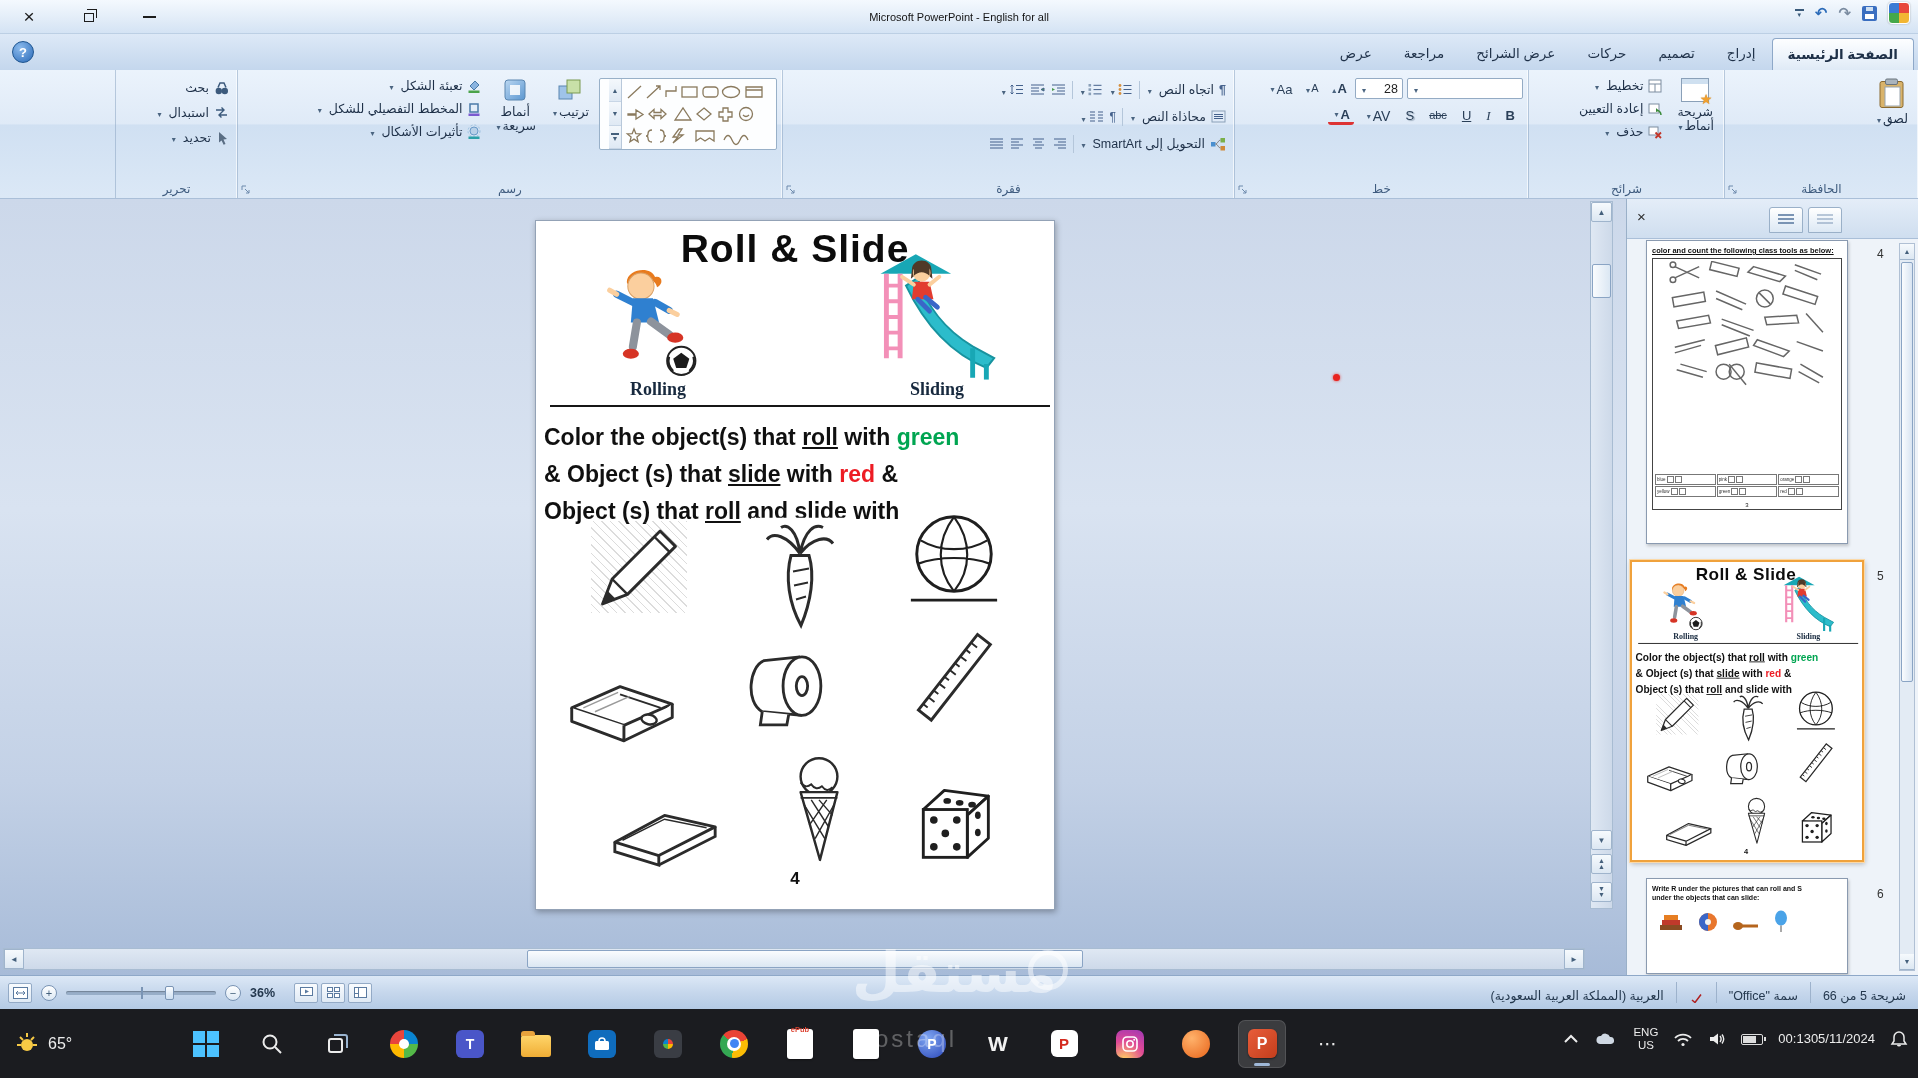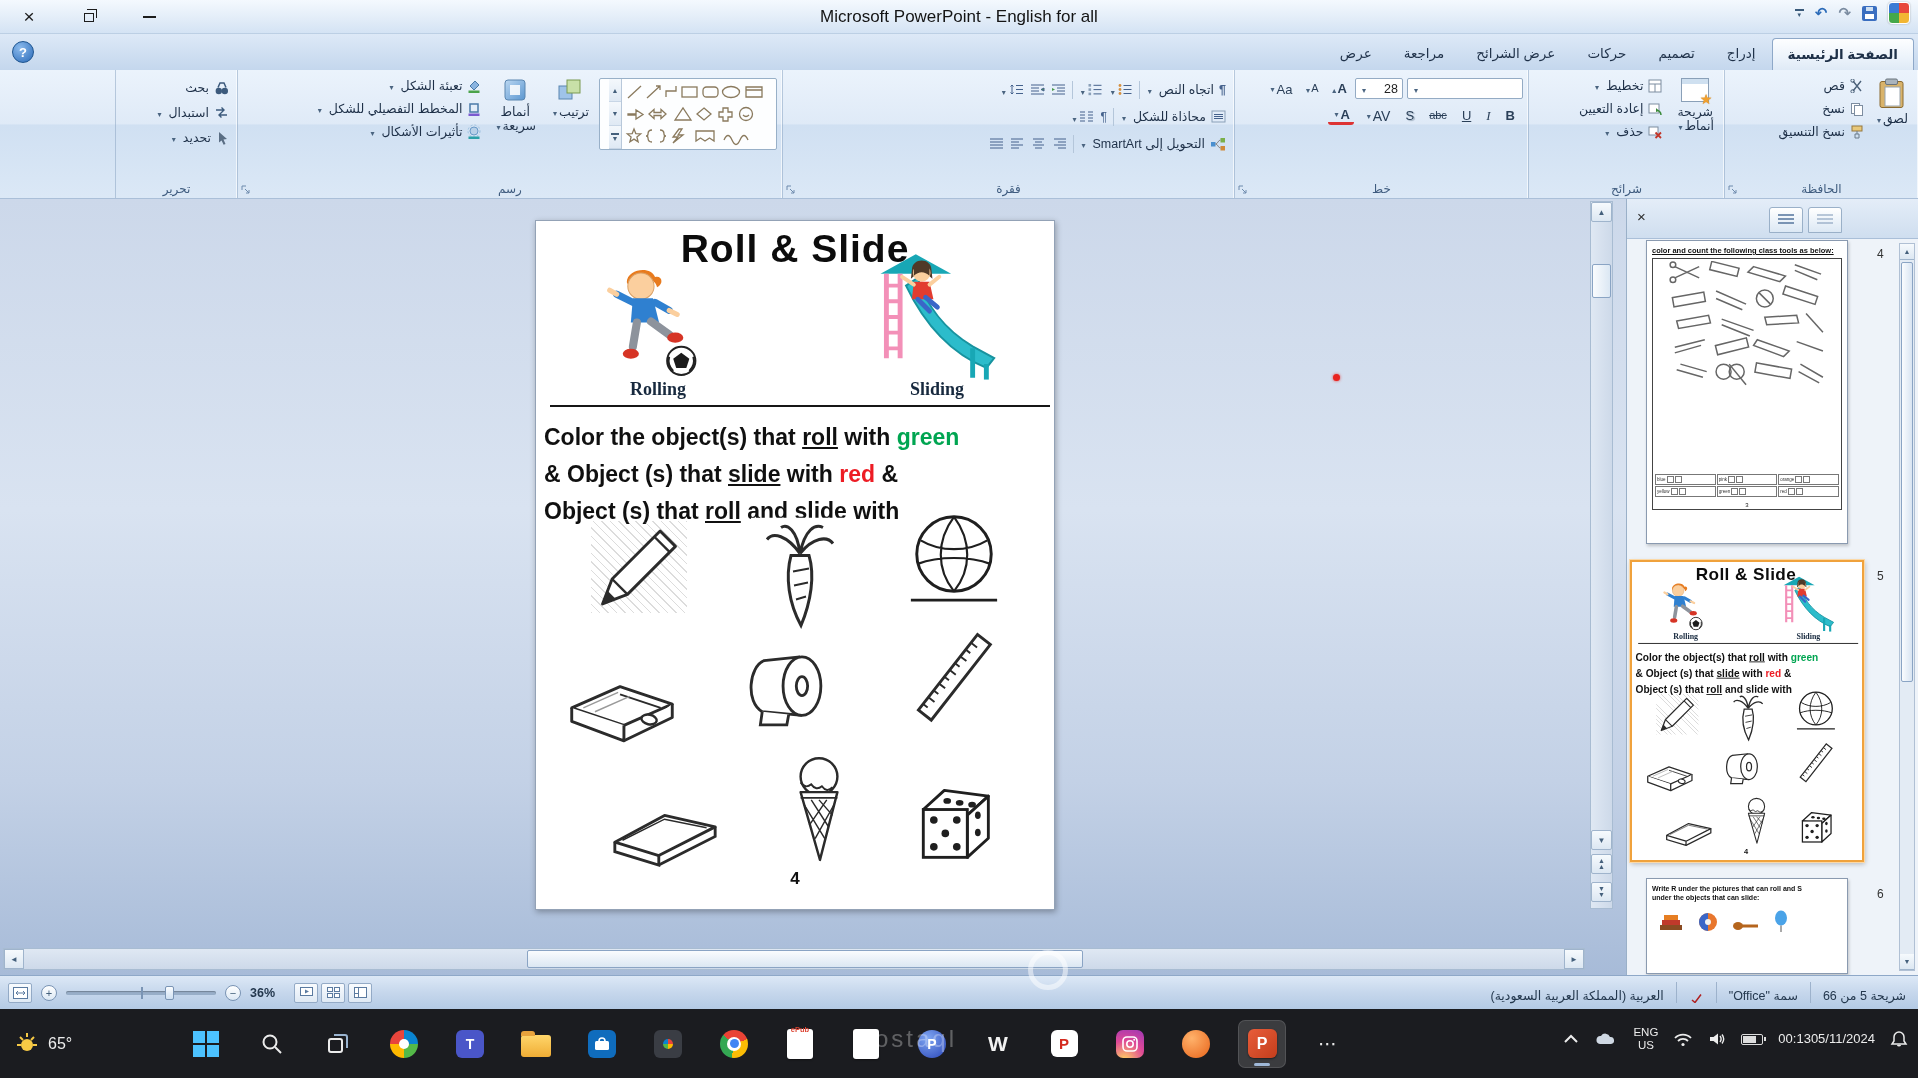--- a/index.html
+++ b/index.html
@@ -7,21 +7,21 @@
 body{font-family:"Liberation Sans","DejaVu Sans",sans-serif;overflow:hidden;background:#000}
 .screen{position:relative;width:1918px;height:1078px;background:#cfdcee;overflow:hidden}
 svg{display:block}
 
 .titlebar{position:absolute;top:0;left:0;right:0;height:34px;background:linear-gradient(180deg,#f4f9fe,#e3edf8 55%,#d4e3f4);border-bottom:1px solid #bccfe4}
 .win-controls{position:absolute;left:16px;top:0;height:34px;display:flex;align-items:center;gap:34px}
 .wbtn{width:26px;height:26px;display:flex;align-items:center;justify-content:center;color:#1c1c1c;font-size:19px}
 .g-restore{width:10px;height:9px;border:1.6px solid #1c1c1c;position:relative}
 .g-restore::before{content:"";position:absolute;left:2px;top:-5px;width:9px;height:8px;border:1.6px solid #1c1c1c;border-left:none;border-bottom:none}
 .g-min{width:13px;height:2px;background:#1c1c1c}
-.title-text{position:absolute;left:0;right:0;top:0;height:34px;display:flex;align-items:center;justify-content:center;font-size:17px;color:#141414}
+.title-text{position:absolute;left:0;right:0;top:0;height:34px;display:flex;align-items:center;justify-content:center;font-size:11px;color:#141414}
 .qat{position:absolute;right:8px;top:2px;display:flex;align-items:center;gap:11px}
 .qat-cust{display:flex;flex-direction:column;align-items:center;color:#3a5a7a}
 .qat-cust .bar{width:9px;height:2px;background:#3a5a7a;margin-bottom:1px}
 .qat-cust .c{font-size:7px;line-height:5px}
 .g-undo{color:#2a6ab8;font-size:15px;font-weight:bold}
 .g-redo{color:#7a8ba0;font-size:15px;font-weight:bold}
 .g-save{width:15px;height:15px;background:#3a6ec0;border-radius:2px;position:relative}
 .g-save::before{content:"";position:absolute;top:1.5px;left:4px;width:7px;height:4px;background:#cfe0f2}
 .g-save::after{content:"";position:absolute;bottom:1.5px;left:3px;width:9px;height:5px;background:#fff}
 .g-logo{width:22px;height:22px;border-radius:4px;background:conic-gradient(#e8483c 0 25%,#f2b632 0 50%,#45a84a 0 75%,#3a7bd5 0 100%);border:1px solid #fff;box-shadow:0 0 2px rgba(0,0,0,.3)}
@@ -350,44 +350,20 @@
     <div class="rgroup g-clip">
       <div class="gbody" style="gap:3px">
         <div class="bigbtn">
           <svg width="27" height="31" viewBox="0 0 27 31">
               <rect x="2" y="3.5" width="23" height="26" rx="2" fill="#d9b36a" stroke="#8a6a30"></rect>
               <rect x="7.5" y="1" width="12" height="5.5" rx="1.5" fill="#aab4bd" stroke="#6a747d"></rect>
               <rect x="7" y="9" width="15" height="19" fill="#fff" stroke="#98a4ae"></rect>
             </svg>
           <div><span>لصق</span><span class="caret"></span></div>
         </div>
-        <div class="scol">
-          <div class="sbtn">
-            <svg width="14" height="14">
-                <path d="M3 12 L11 2 M3 2 L11 12" stroke="#4a6078" stroke-width="1.4" fill="none"></path>
-                <circle cx="2.6" cy="12.4" r="1.7" fill="none" stroke="#4a6078"></circle>
-                <circle cx="2.6" cy="1.6" r="1.7" fill="none" stroke="#4a6078"></circle>
-              </svg>
-            <span>قص</span>
-          </div>
-          <div class="sbtn">
-            <svg width="14" height="14">
-                <rect x="1.5" y="1.5" width="8" height="10" fill="#fff" stroke="#7d8da0"></rect>
-                <rect x="4.5" y="3.5" width="8" height="10" fill="#fff" stroke="#7d8da0"></rect>
-              </svg>
-            <span>نسخ</span>
-          </div>
-          <div class="sbtn">
-            <svg width="14" height="14">
-                <rect x="2" y="1" width="10" height="5" fill="#e8c87a" stroke="#96793f"></rect>
-                <path d="M7 6 V9 M5 9 h4 v4 h-4 Z" stroke="#6a7a8a" fill="#cfe0f0"></path>
-              </svg>
-            <span>نسخ التنسيق</span>
-          </div>
-        </div>
       </div>
       <div class="glabel">الحافظة</div>
       <span class="launcher">
           <svg width="10" height="10">
             <path d="M1 1 h4 M1 1 v4 M4 4 l4 4 M8 8 v-3 M8 8 h-3" stroke="#5a7aa0" fill="none"></path>
           </svg>
         </span>
     </div>
 
     <div class="rgroup g-slides">
@@ -532,21 +508,21 @@
               </svg>
               <span class="caret"></span>
             </span>
         </div>
         <div class="prow">
           <div class="sbtn">
             <svg width="15" height="13">
                 <rect x="1" y="1" width="13" height="11" fill="none" stroke="#8aa0b8"></rect>
                 <path d="M3 4.5 h9 M3 6.5 h9 M3 8.5 h9" stroke="#44618c"></path>
               </svg>
-            <span>محاذاة للشكل</span>
+            <span>محاذاة النص</span>
               <span class="caret"></span>
           </div>
           <span class="vsep"></span>
           <span class="ibtn">
               <span style="color:#44618c;font-size:12px">¶</span>
             </span>
           <span class="ibtn">
               <svg width="15" height="13">
                 <path d="M1 2 h5 M1 5 h5 M1 8 h5 M1 11 h5 M9 2 h5 M9 5 h5 M9 8 h5 M9 11 h5" stroke="#44618c"></path>
               </svg>
@@ -1159,16 +1135,17 @@
         <span>00:13</span>
         <span>05/11/2024</span>
       </div>
       <svg width="18" height="18">
           <path d="M9 2 a5 5 0 0 1 5 5 v4 l2 3 H2 l2 -3 V7 a5 5 0 0 1 5 -5 Z" fill="none" stroke="#ececec" stroke-width="1.5"></path>
           <path d="M7.5 15 a1.8 1.8 0 0 0 3 0" stroke="#ececec" fill="none" stroke-width="1.5"></path>
         </svg>
     </div>
   </div>
 
+  <div class="wm">مستقل</div>
   <div class="wm-ring"></div>
   <div class="wm2">mostaql</div>
 
 </div>
 
 </body></html>

